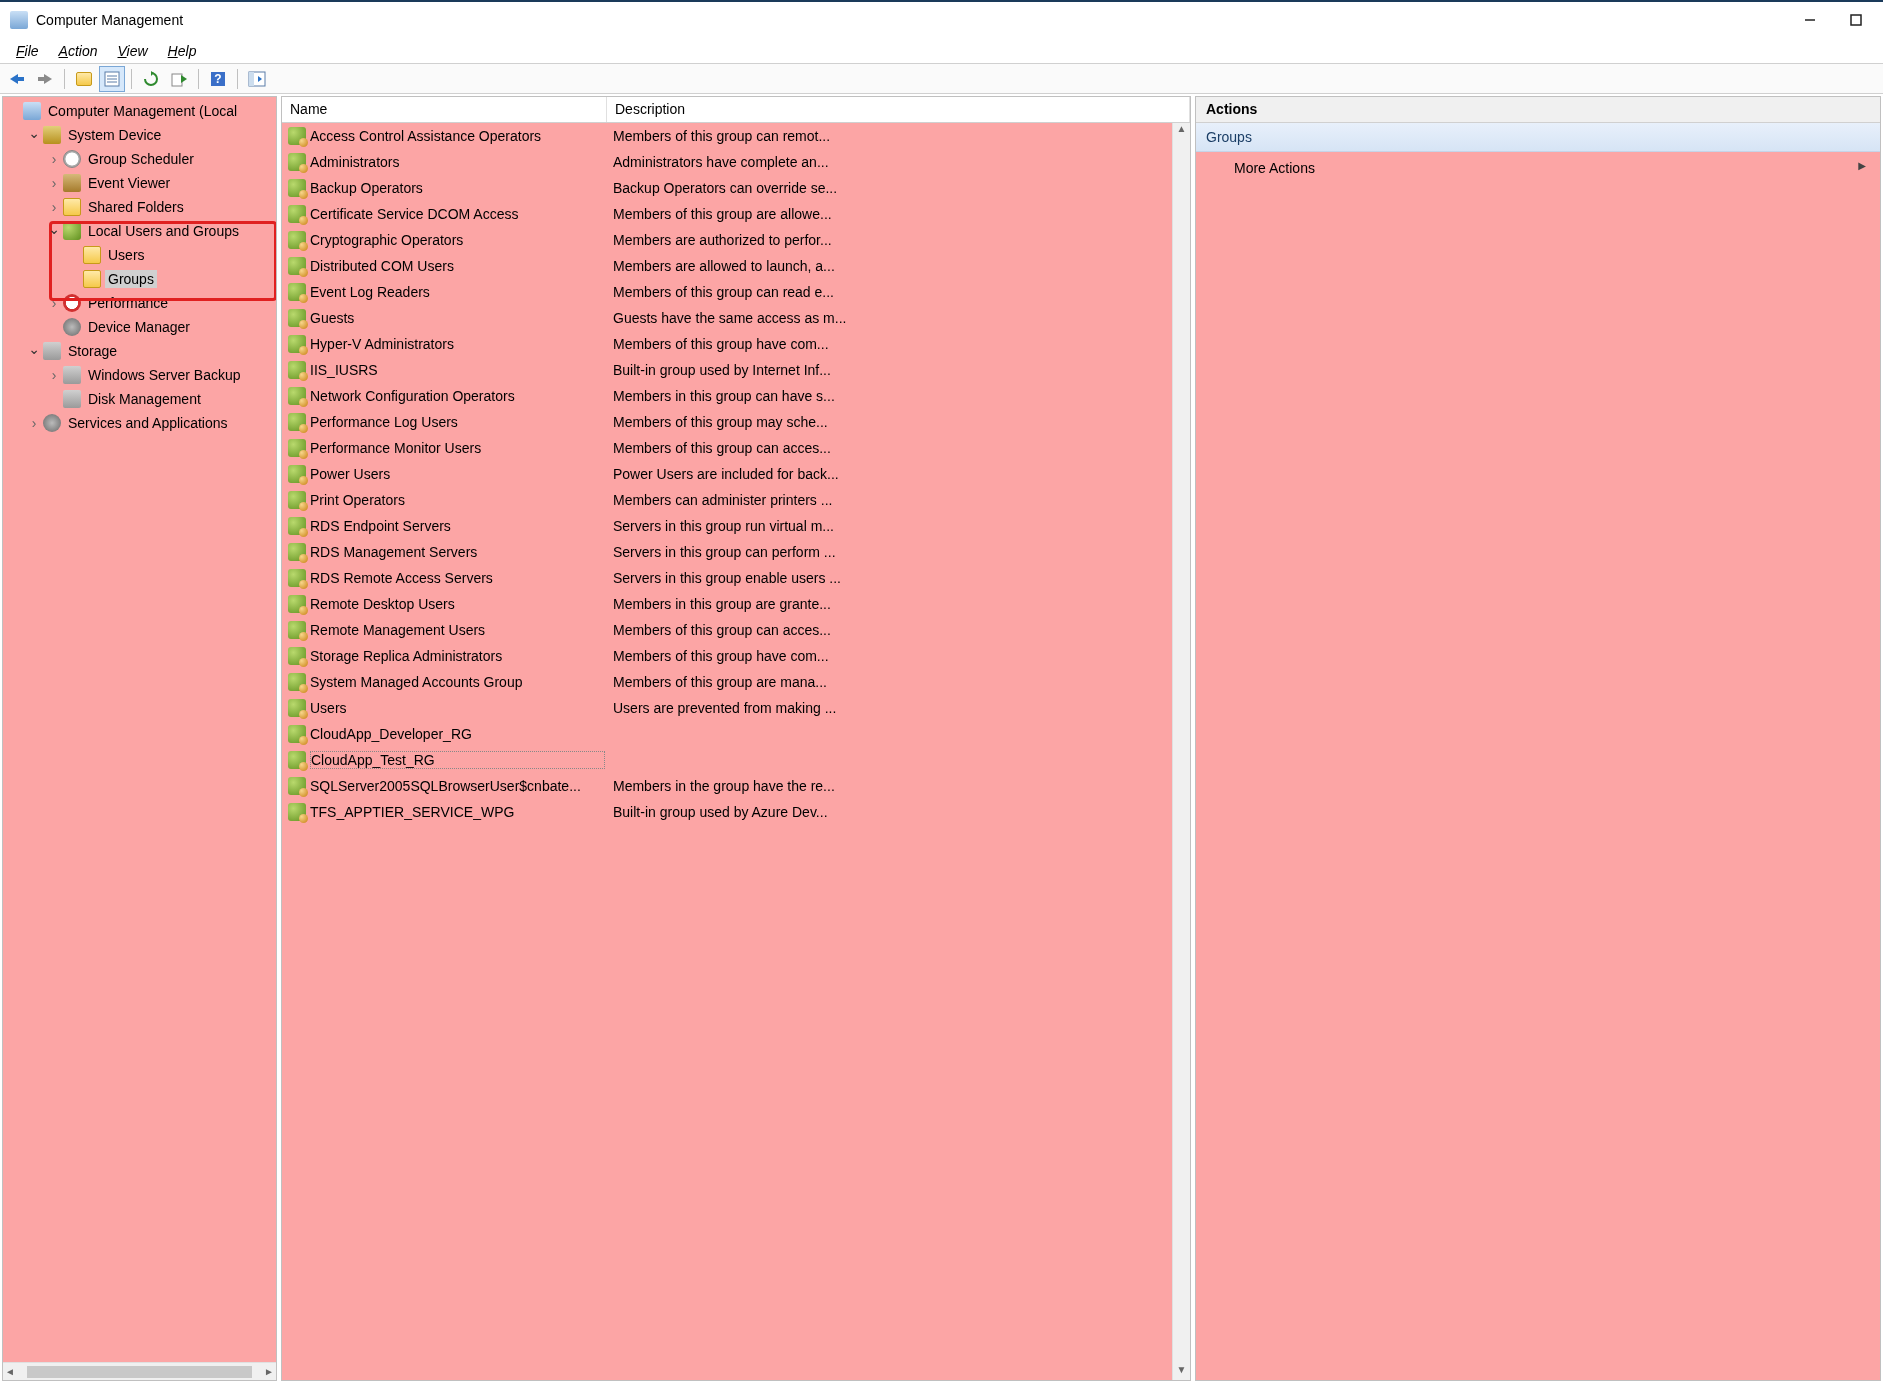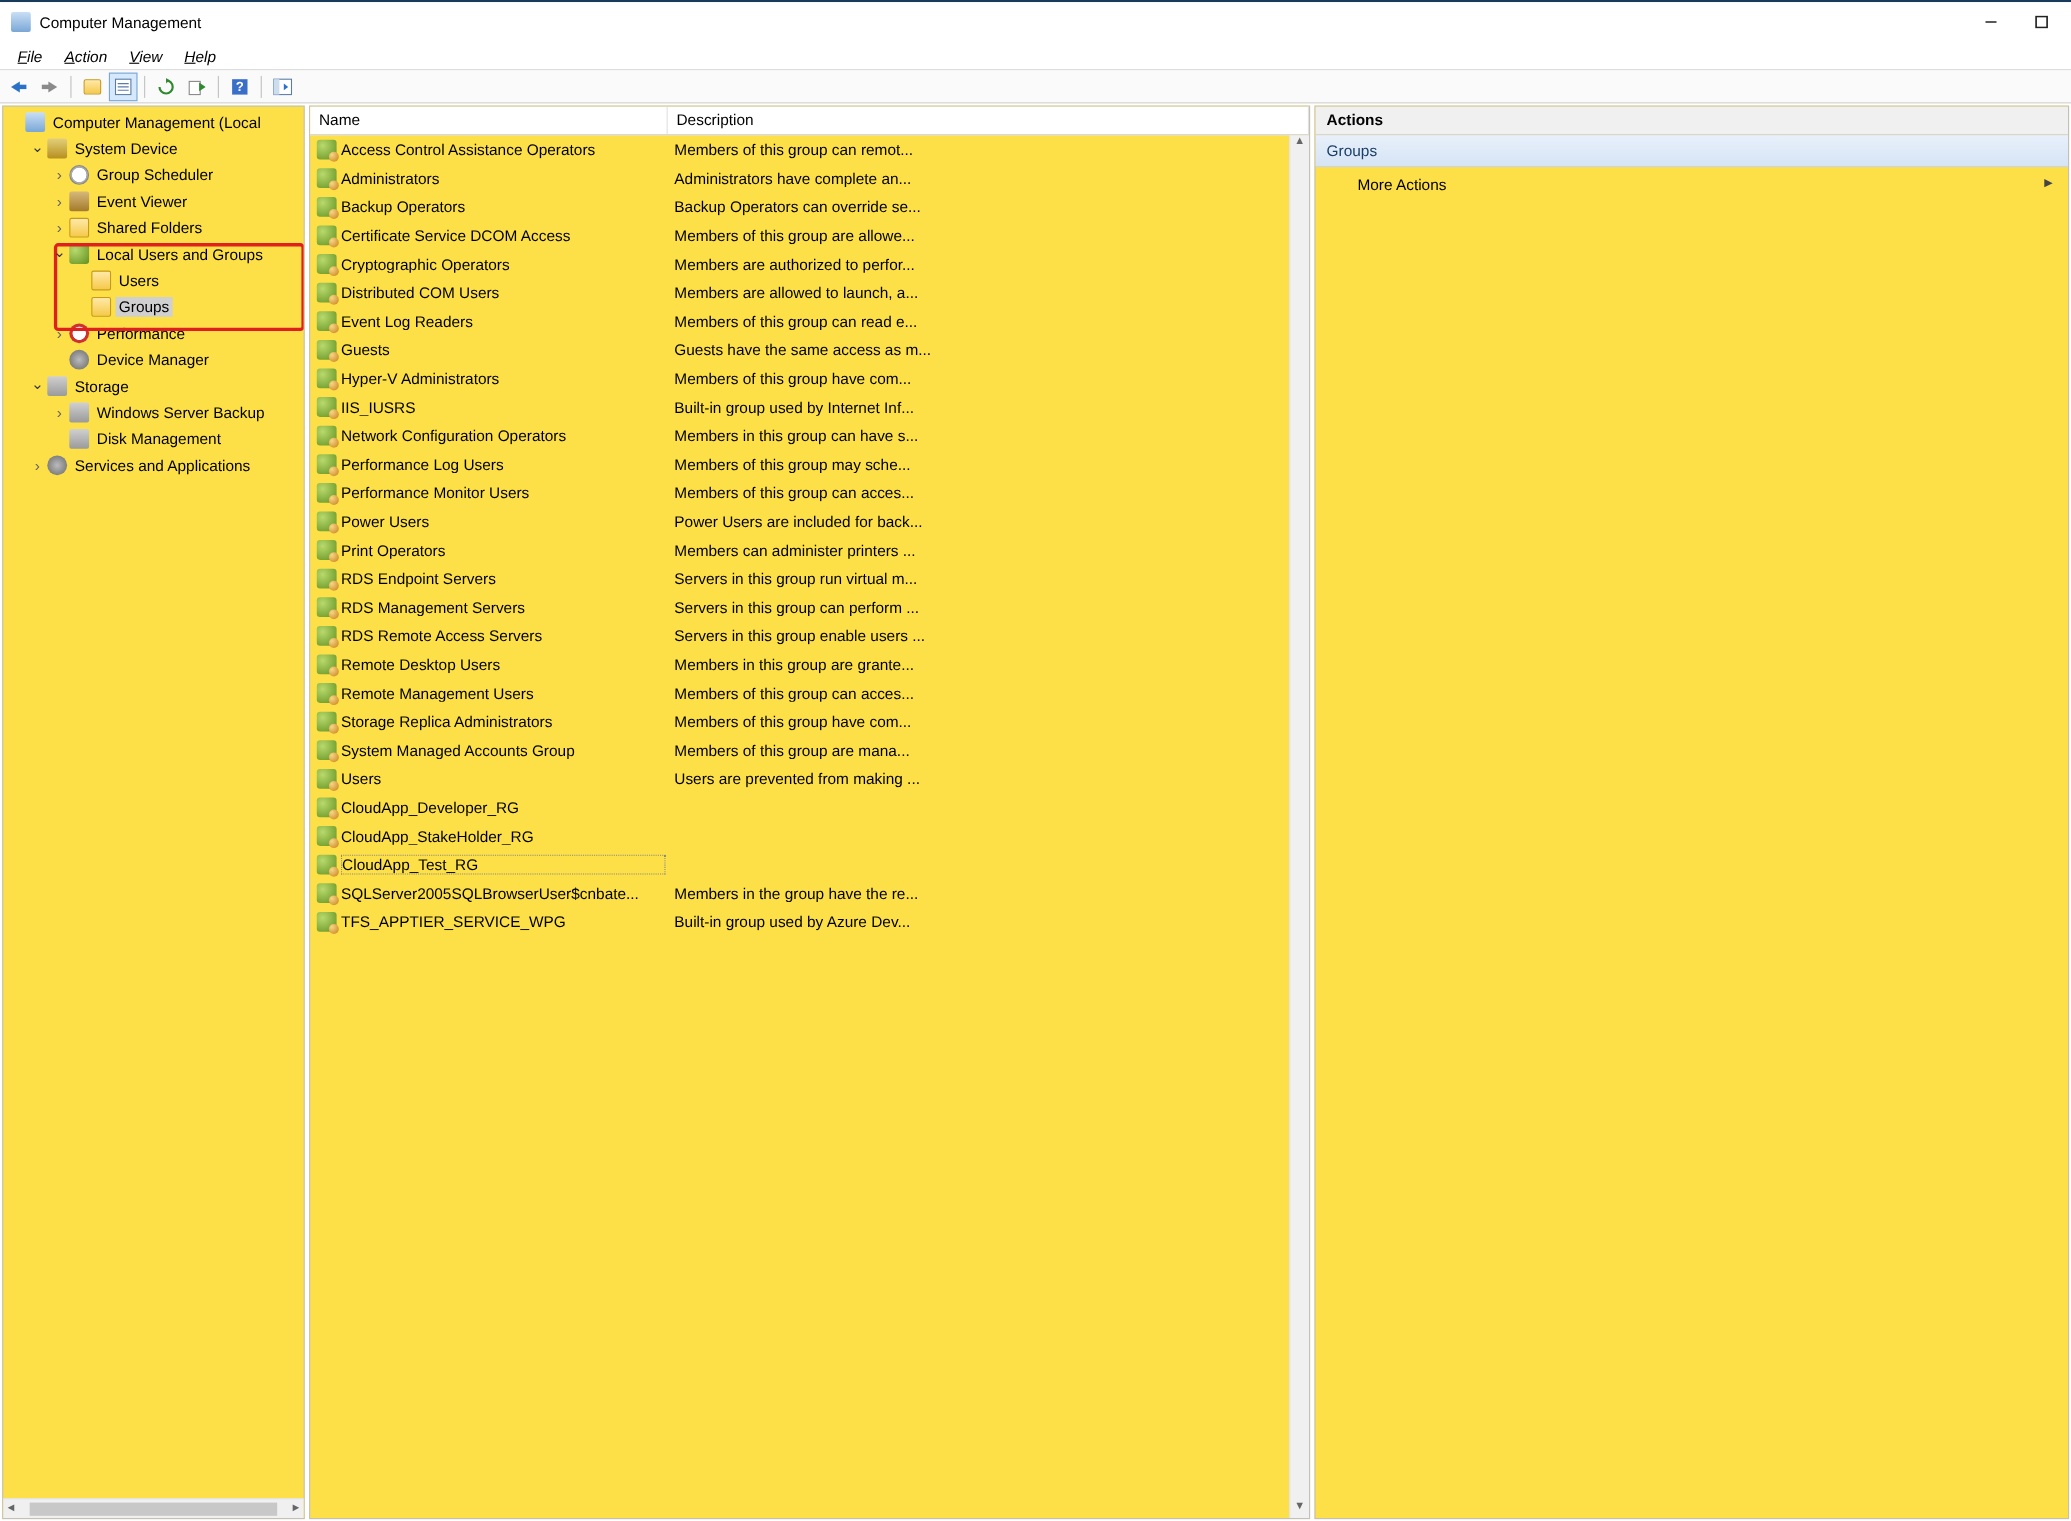--- a/index.html
+++ b/index.html
@@ -64,21 +64,21 @@
   .toolbar .sep { width:1px; height:20px; background:#c0c0c0; margin:0 4px; }
   
   .content {
     flex: 1;
     display: flex;
     min-height: 0;
   }
   .pane {
     border: 1px solid #c0c0c0;
     margin: 2px;
-    background:#fde047;
+    background:#fca5a5;
     display:flex;
     flex-direction:column;
     min-height:0;
   }
   .tree-pane   { width: 275px; }
   .list-pane   { flex: 1; }
   .actions-pane{ width: 686px; }
   
   .tree {
     flex:1;
@@ -464,25 +464,20 @@
             <div class="list-row">
               <span class="licon ic-group"></span>
               <span class="lname">Users</span>
               <span class="ldesc">Users are prevented from making ...</span>
             </div>
             <div class="list-row">
               <span class="licon ic-group"></span>
               <span class="lname">CloudApp_Developer_RG</span>
               <span class="ldesc"></span>
             </div>
-            <div class="list-row">
-              <span class="licon ic-group"></span>
-              <span class="lname">CloudApp_StakeHolder_RG</span>
-              <span class="ldesc"></span>
-            </div>
             <div class="list-row focused">
               <span class="licon ic-group"></span>
               <span class="lname">CloudApp_Test_RG</span>
               <span class="ldesc"></span>
             </div>
             <div class="list-row">
               <span class="licon ic-group"></span>
               <span class="lname">SQLServer2005SQLBrowserUser$cnbate...</span>
               <span class="ldesc">Members in the group have the re...</span>
             </div>

